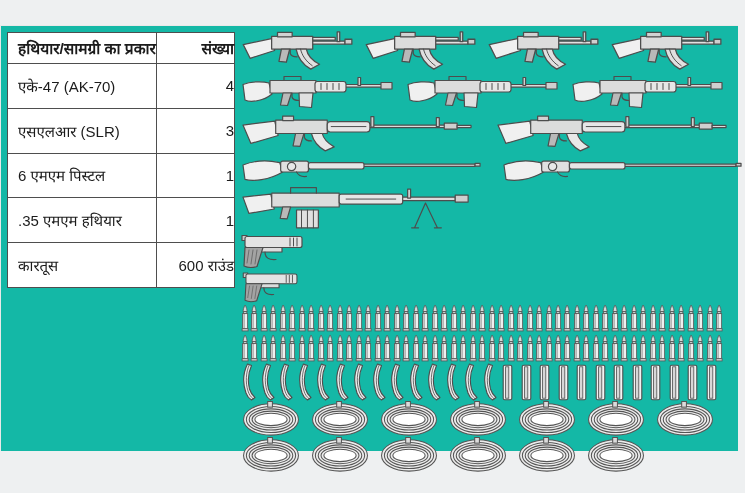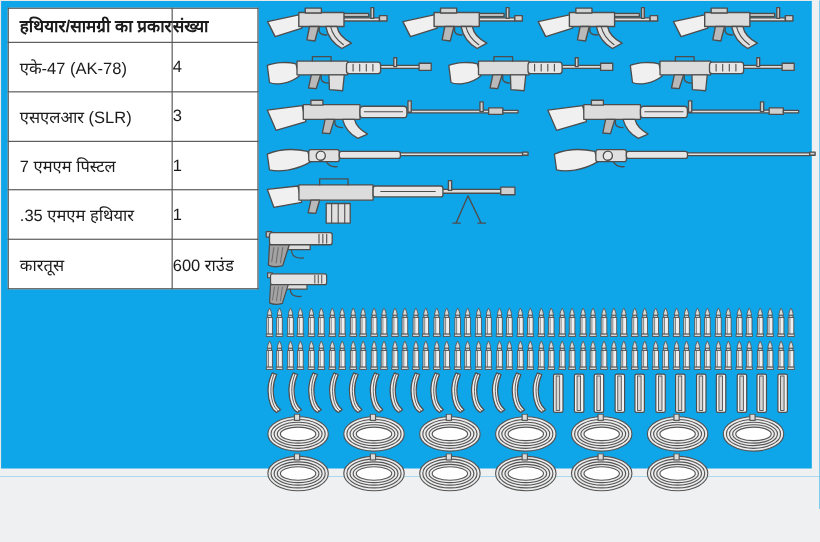--- a/index.html
+++ b/index.html
@@ -6,23 +6,24 @@
   html,body { width:745px; height:493px; }
   body {
     background:#eef0f1;
     font-family:"Liberation Sans", sans-serif;
     color:#1b1b1b;
     overflow:hidden;
   }
   .page {
     position:relative;
     width:745px; height:433px;
-    background:#0ea5e9;
+    background:#14b8a6;
     box-shadow: inset -7px -7px 0 #eef0f1, inset 1px 1px 0 #e9e9e9;
     display:flex;
+    margin-top:25px;
   }
   
   .table-wrap { flex:0 0 236px; padding:7px 0 7px 7px; }
   table.weapons-table {
     border-collapse:collapse;
     width:227px;
     table-layout:fixed;
     background:#fff;
   }
   table.weapons-table th, table.weapons-table td {
@@ -30,21 +31,21 @@
     font-size:15px;
     vertical-align:middle;
   }
   table.weapons-table th {
     height:31px;
     font-weight:bold;
     font-size:15.5px;
   }
   table.weapons-table td { height:44.8px; }
   th.col-type, td.cell-type { width:149px; text-align:left; padding-left:10px; }
-  th.col-count, td.cell-count { width:78px; text-align:left; }
+  th.col-count, td.cell-count { width:78px; text-align:right; }
 
   
   .gallery {
     flex:1 1 auto;
     padding:3px 10px 5px 5px;
     display:flex;
     flex-direction:column;
     justify-content:space-between;
   }
   .icon-row { display:flex; align-items:center; flex-wrap:nowrap; }
@@ -202,29 +203,29 @@
   <div class="table-wrap">
     <table class="weapons-table">
       <thead>
         <tr>
           <th class="col-type">हथियार/सामग्री का प्रकार</th>
           <th class="col-count">संख्या</th>
         </tr>
       </thead>
       <tbody>
           <tr>
-            <td class="cell-type">एके-47 (AK-78)</td>
+            <td class="cell-type">एके-47 (AK-70)</td>
             <td class="cell-count">4</td>
           </tr>
           <tr>
             <td class="cell-type">एसएलआर (SLR)</td>
             <td class="cell-count">3</td>
           </tr>
           <tr>
-            <td class="cell-type">7 एमएम पिस्टल</td>
+            <td class="cell-type">6 एमएम पिस्टल</td>
             <td class="cell-count">1</td>
           </tr>
           <tr>
             <td class="cell-type">.35 एमएम हथियार</td>
             <td class="cell-count">1</td>
           </tr>
           <tr>
             <td class="cell-type">कारतूस</td>
             <td class="cell-count">600 राउंड</td>
           </tr>

